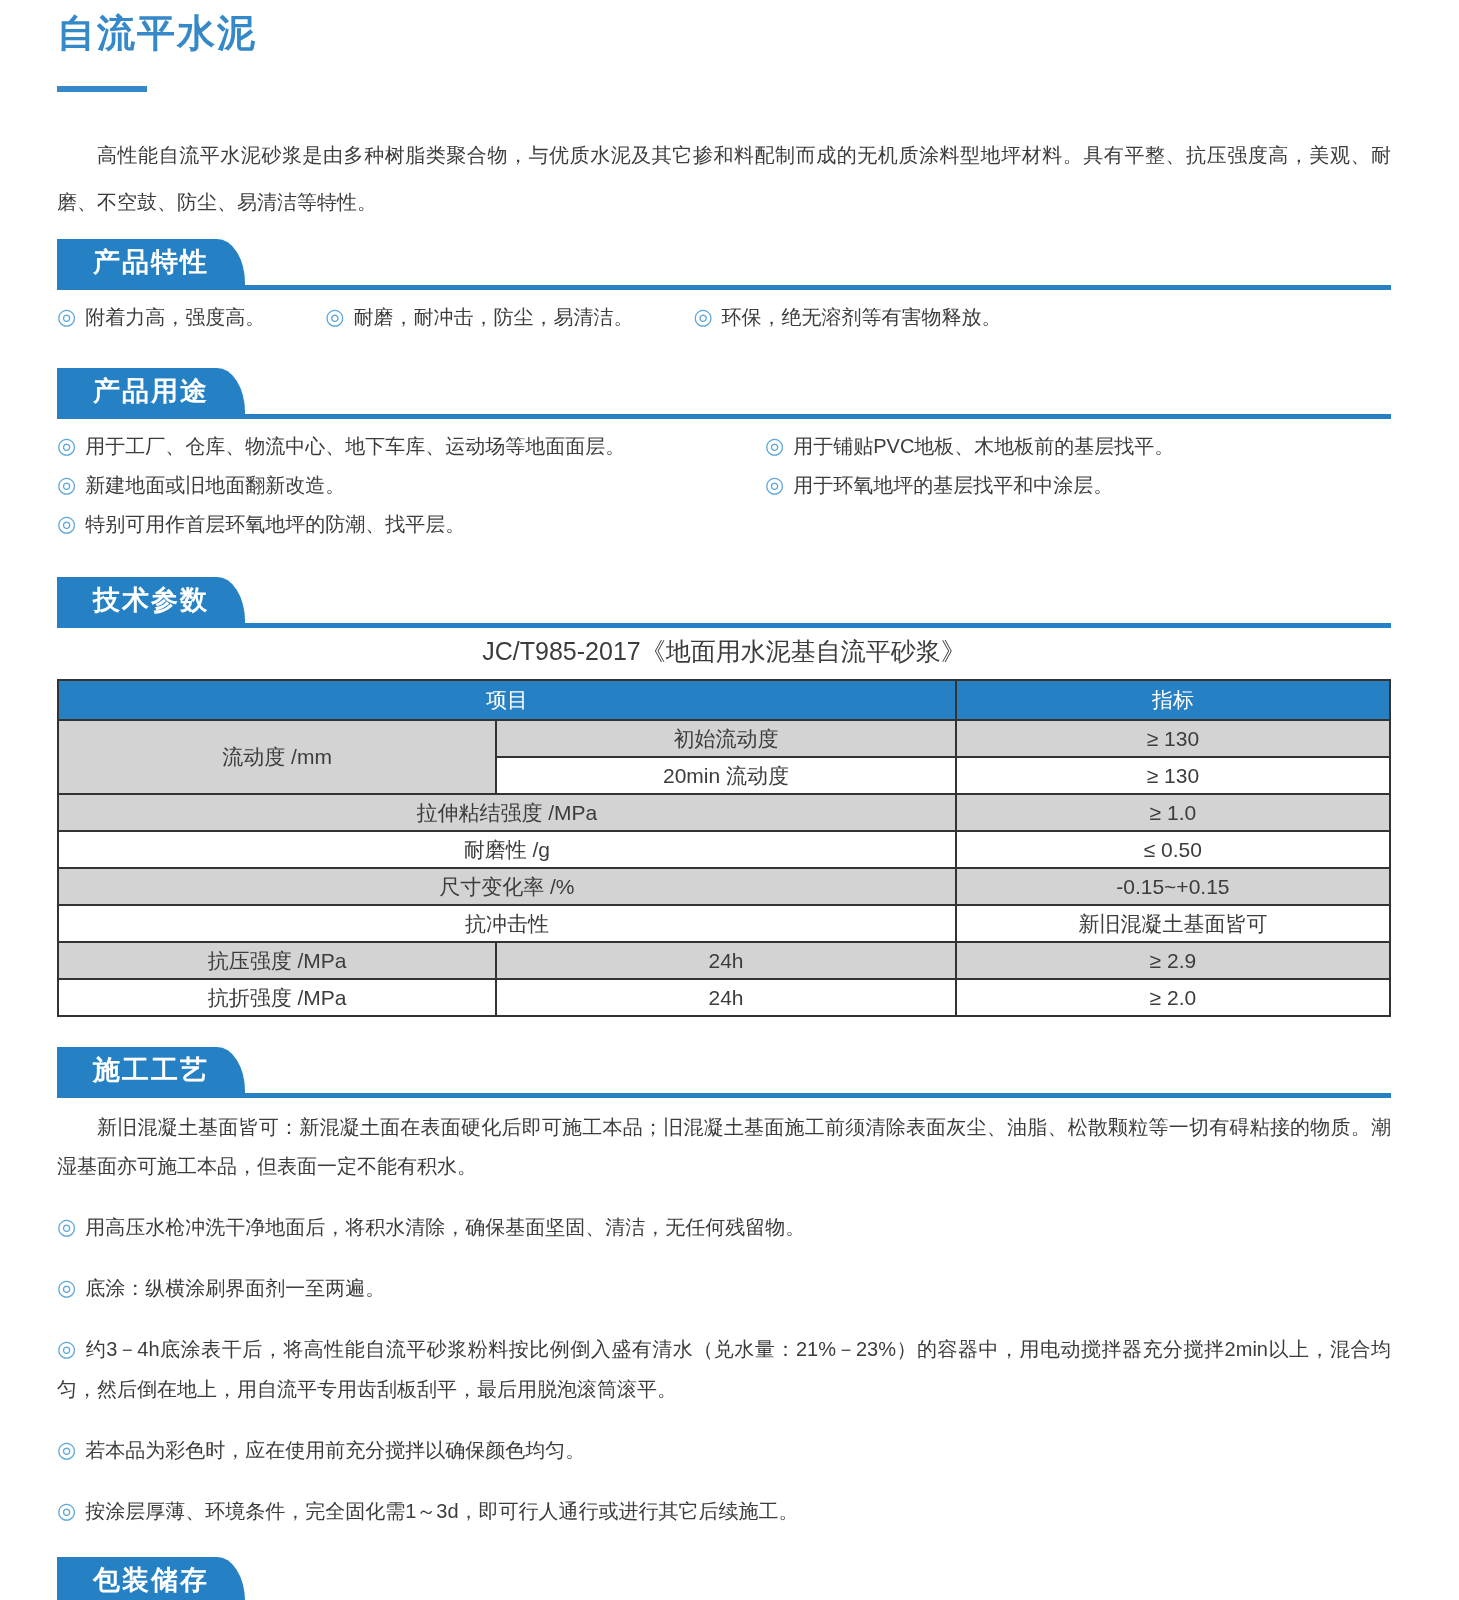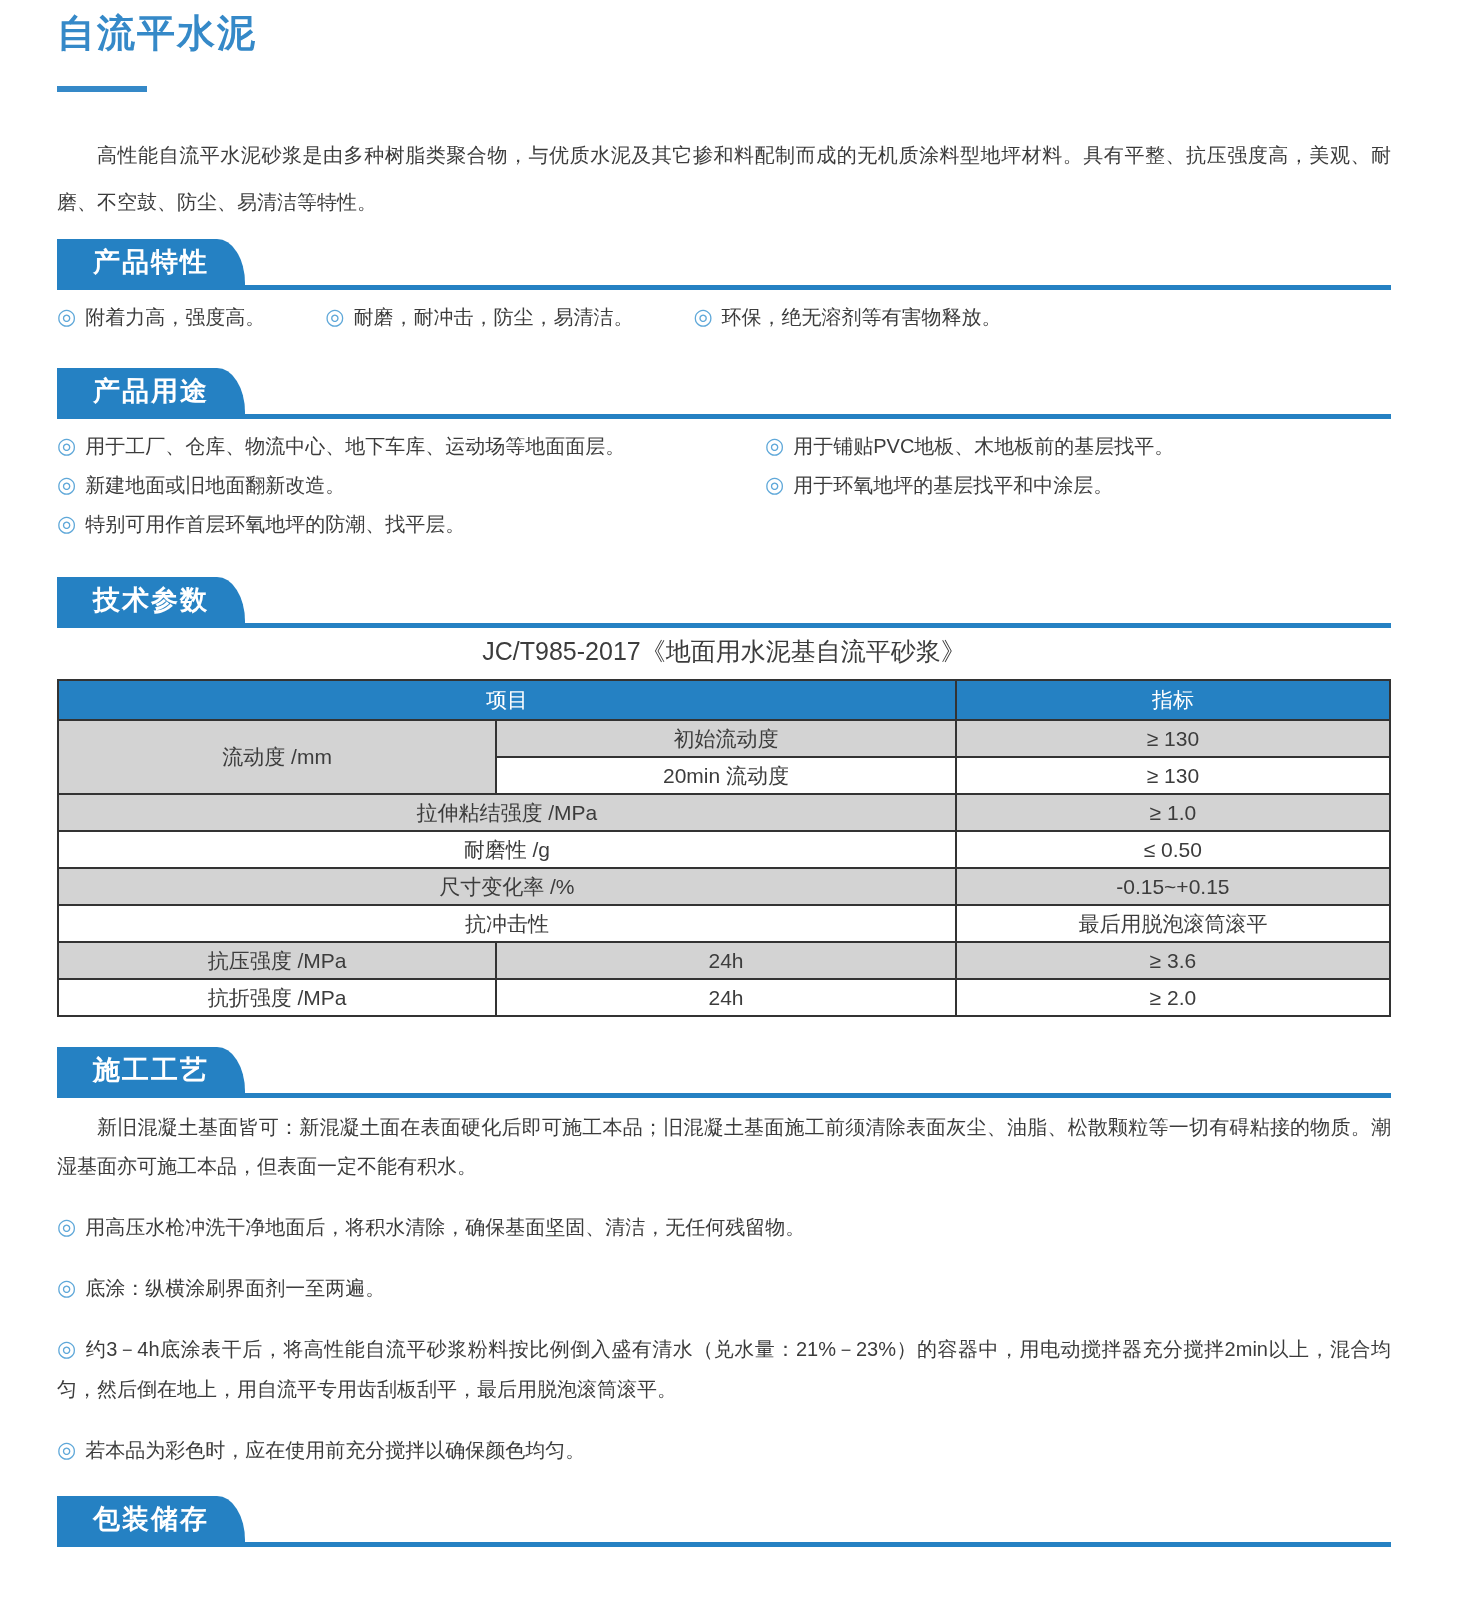--- a/index.html
+++ b/index.html
@@ -151,26 +151,26 @@
       <tr>
         <td colspan="2">耐磨性 /g</td>
         <td>≤ 0.50</td>
       </tr>
       <tr>
         <td colspan="2" class="gray">尺寸变化率 /%</td>
         <td class="gray">-0.15~+0.15</td>
       </tr>
       <tr>
         <td colspan="2">抗冲击性</td>
-        <td>最后用脱泡滚筒滚平</td>
+        <td>新旧混凝土基面皆可</td>
       </tr>
       <tr>
         <td class="gray">抗压强度 /MPa</td>
         <td class="gray">24h</td>
-        <td class="gray">≥ 3.6</td>
+        <td class="gray">≥ 2.9</td>
       </tr>
       <tr>
         <td>抗折强度 /MPa</td>
         <td>24h</td>
         <td>≥ 2.0</td>
       </tr>
     </tbody>
   </table>
 
   <div class="sec-head m-process">
@@ -183,19 +183,22 @@
     </div>
     <div class="bullet">
       <span class="bullet-icon">◎</span><span>底涂：纵横涂刷界面剂一至两遍。</span>
     </div>
     <div class="bullet">
       <span class="bullet-icon">◎</span><span>约3－4h底涂表干后，将高性能自流平砂浆粉料按比例倒入盛有清水（兑水量：21%－23%）的容器中，用电动搅拌器充分搅拌2min以上，混合均匀，然后倒在地上，用自流平专用齿刮板刮平，最后用脱泡滚筒滚平。</span>
     </div>
     <div class="bullet">
       <span class="bullet-icon">◎</span><span>若本品为彩色时，应在使用前充分搅拌以确保颜色均匀。</span>
     </div>
+    <div class="bullet">
+      <span class="bullet-icon">◎</span><span>按涂层厚薄、环境条件，完全固化需1～3d，即可行人通行或进行其它后续施工。</span>
+    </div>
   </div>
 
   <div class="sec-head m-pack">
     <span class="sec-tab">包装储存</span>
   </div>
 
 </div>
 
 </body></html>

